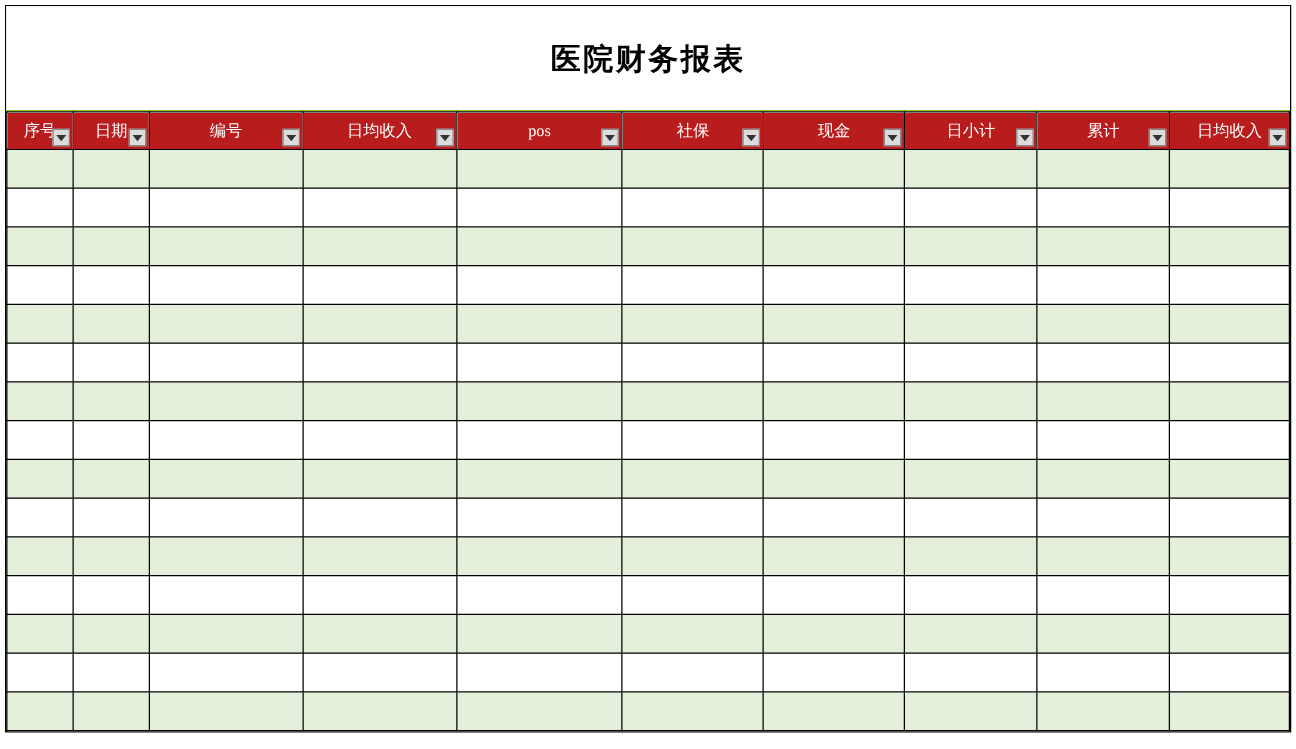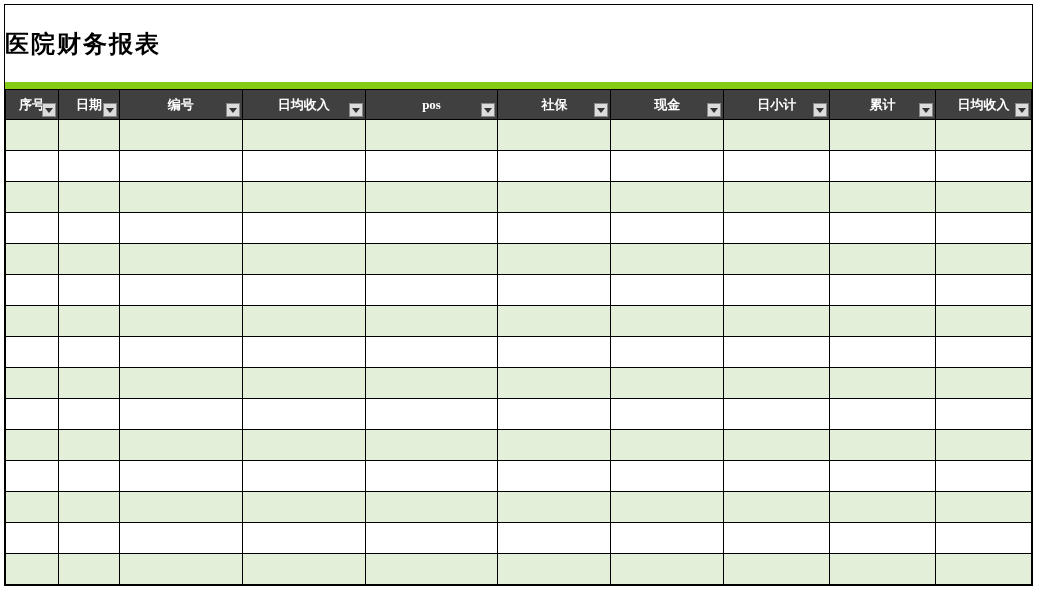--- a/index.html
+++ b/index.html
@@ -14,38 +14,38 @@
       width: 1037px;
     }
     .container {
       width: 1029px;
       border: 1px solid #000;
     }
     .title-bar {
       height: 84px;
       display: flex;
       align-items: center;
-      justify-content: flex-start;
-      border-bottom: 7px solid #84cc16;
+      justify-content: center;
+      border-bottom: 1px solid #84cc16;
       background: #ffffff;
     }
     .title-text {
       font-size: 24px;
       font-weight: bold;
       color: #000;
       letter-spacing: 2px;
     }
     table {
       border-collapse: collapse;
       width: 100%;
     }
     th {
-      background: #404040;
+      background: #b91c1c;
       color: #ffffff;
-      font-weight: bold;
+      font-weight: normal;
       font-size: 13px;
       text-align: center;
       height: 30px;
       border: 1px solid #000;
       position: relative;
       padding: 0 4px;
       vertical-align: middle;
     }
     td {
       height: 31px;

